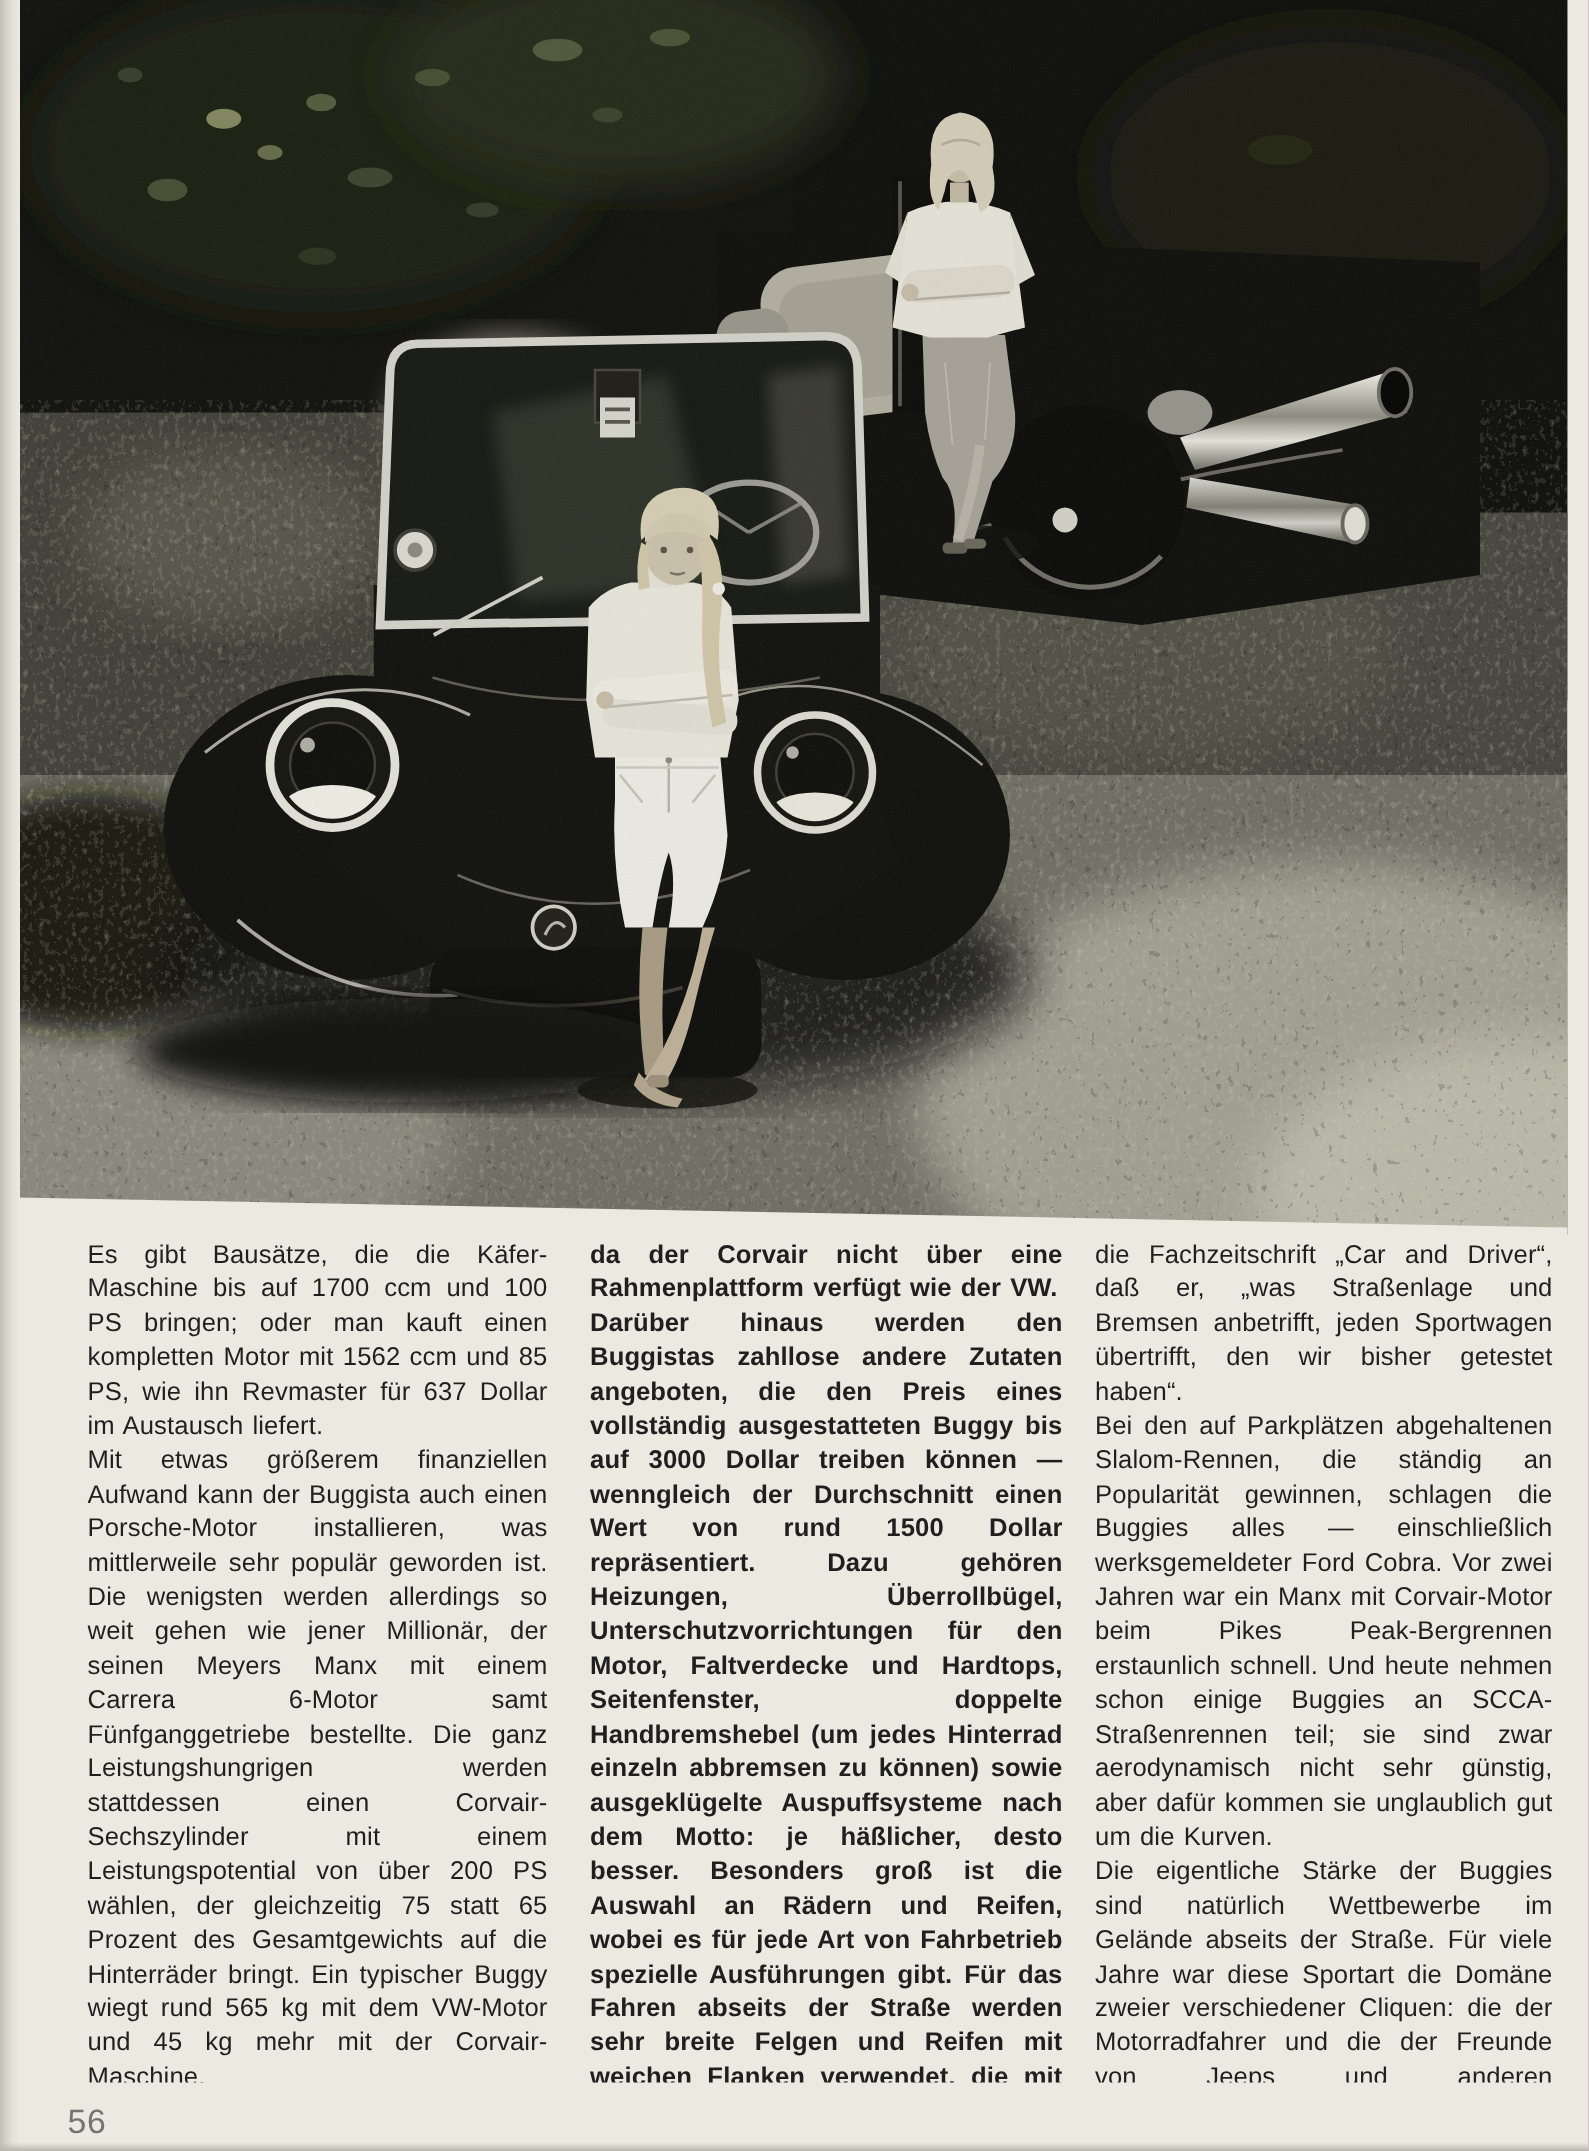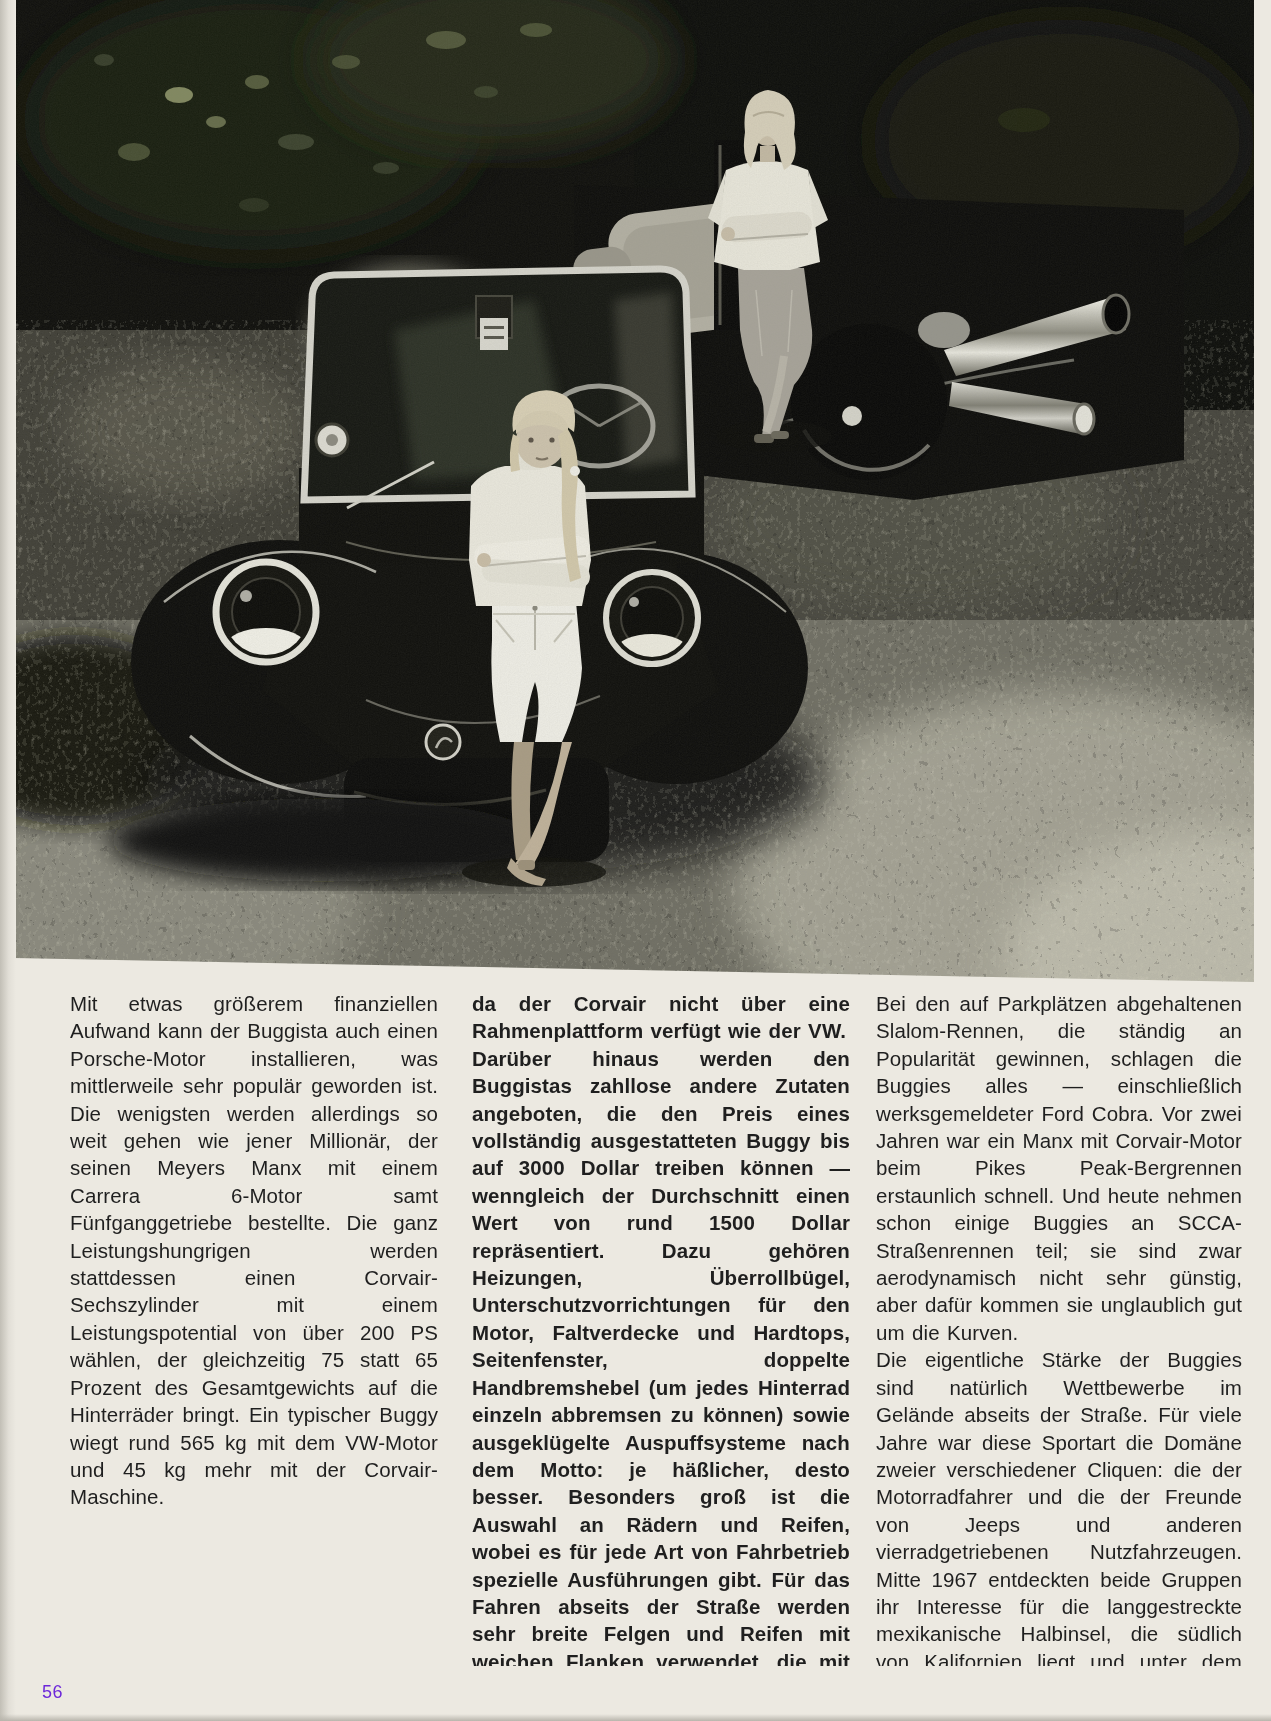--- a/index.html
+++ b/index.html
@@ -26,22 +26,22 @@
   .col{
     position:absolute; top:0; height:676px; overflow:hidden;
     text-align:justify;
     font-size:20.5px; line-height:27.4px; letter-spacing:.1px; word-spacing:1.5px;
   }
   .col p{margin:0; padding:0;}
   .col-1{left:70px;  width:368px;}
   .col-2{left:472px; width:378px;font-weight:bold;}
   .col-3{left:876px; width:366px;}
   .page-number{
-    position:absolute; left:42px; top:1682px;
-    font-size:18px; letter-spacing:.5px; color:#6d28d9;
+    position:absolute; left:54px; top:1682px;
+    font-size:27px; letter-spacing:.5px; color:#737373;
   }
   .footer-center{
     position:absolute; left:0; top:1692px; width:1271px; text-align:center;
     font-size:19px; letter-spacing:.3px; color:#2a2a2a;
   }
 </style>
 </head>
 <body>
 
 <div class="page">
@@ -272,27 +272,29 @@
       </g>
 
       <rect x="0" y="0" width="1240" height="988" fill="#88887e" filter="url(#grain)"></rect>
 
       <path d="M0,958 L1240,982 L1240,988 L0,988 Z" fill="#ece9e1"></path>
     </svg>
   </div>
 
   <div class="article">
     <div class="col col-1">
+        <p>Es gibt Bausätze, die die Käfer-Maschine bis auf 1700 ccm und 100 PS bringen; oder man kauft einen kompletten Motor mit 1562 ccm und 85 PS, wie ihn Revmaster für 637 Dollar im Austausch liefert.</p>
         <p>Mit etwas größerem finanziellen Aufwand kann der Buggista auch einen Porsche-Motor installieren, was mittlerweile sehr populär geworden ist. Die wenigsten werden allerdings so weit gehen wie jener Millionär, der seinen Meyers Manx mit einem Carrera 6-Motor samt Fünfganggetriebe bestellte. Die ganz Leistungshungrigen werden stattdessen einen Corvair-Sechszylinder mit einem Leistungspotential von über 200 PS wählen, der gleichzeitig 75 statt 65 Prozent des Gesamtgewichts auf die Hinterräder bringt. Ein typischer Buggy wiegt rund 565 kg mit dem VW-Motor und 45 kg mehr mit der Corvair-Maschine.</p>
       </div>
     <div class="col col-2">
         <p>da der Corvair nicht über eine Rahmenplattform verfügt wie der VW.</p>
         <p>Darüber hinaus werden den Buggistas zahllose andere Zutaten angeboten, die den Preis eines vollständig ausgestatteten Buggy bis auf 3000 Dollar treiben können — wenngleich der Durchschnitt einen Wert von rund 1500 Dollar repräsentiert. Dazu gehören Heizungen, Überrollbügel, Unterschutzvorrichtungen für den Motor, Faltverdecke und Hardtops, Seitenfenster, doppelte Handbremshebel (um jedes Hinterrad einzeln abbremsen zu können) sowie ausgeklügelte Auspuffsysteme nach dem Motto: je häßlicher, desto besser. Besonders groß ist die Auswahl an Rädern und Reifen, wobei es für jede Art von Fahrbetrieb spezielle Ausführungen gibt. Für das Fahren abseits der Straße werden sehr breite Felgen und Reifen mit weichen Flanken verwendet, die mit extrem niedrigem Luftdruck gefahren werden; die Drücke sind so niedrig, daß ein Buggista kürzlich 800 Meilen mit einem platten Vorderreifen fuhr, ohne es zu merken.</p>
       </div>
     <div class="col col-3">
+        <p>die Fachzeitschrift „Car and Driver“, daß er, „was Straßenlage und Bremsen anbetrifft, jeden Sportwagen übertrifft, den wir bisher getestet haben“.</p>
         <p>Bei den auf Parkplätzen abgehaltenen Slalom-Rennen, die ständig an Popularität gewinnen, schlagen die Buggies alles — einschließlich werksgemeldeter Ford Cobra. Vor zwei Jahren war ein Manx mit Corvair-Motor beim Pikes Peak-Bergrennen erstaunlich schnell. Und heute nehmen schon einige Buggies an SCCA-Straßenrennen teil; sie sind zwar aerodynamisch nicht sehr günstig, aber dafür kommen sie unglaublich gut um die Kurven.</p>
         <p>Die eigentliche Stärke der Buggies sind natürlich Wettbewerbe im Gelände abseits der Straße. Für viele Jahre war diese Sportart die Domäne zweier verschiedener Cliquen: die der Motorradfahrer und die der Freunde von Jeeps und anderen vierradgetriebenen Nutzfahrzeugen. Mitte 1967 entdeckten beide Gruppen ihr Interesse für die langgestreckte mexikanische Halbinsel, die südlich von Kalifornien liegt und unter dem Namen Baja California bekannt ist. Aus Spaß und natürlich auch aus Publicity-Gründen versuchte man, mit Motorrädern, Personenwagen und Jeep-ähnlichen Fahrzeugen für die Strecke von La Paz bis</p>
       </div>
   </div>
 
   <div class="page-number">56</div>
 
   <div class="binding"></div>
   <div class="bottom-edge"></div>
 </div>

